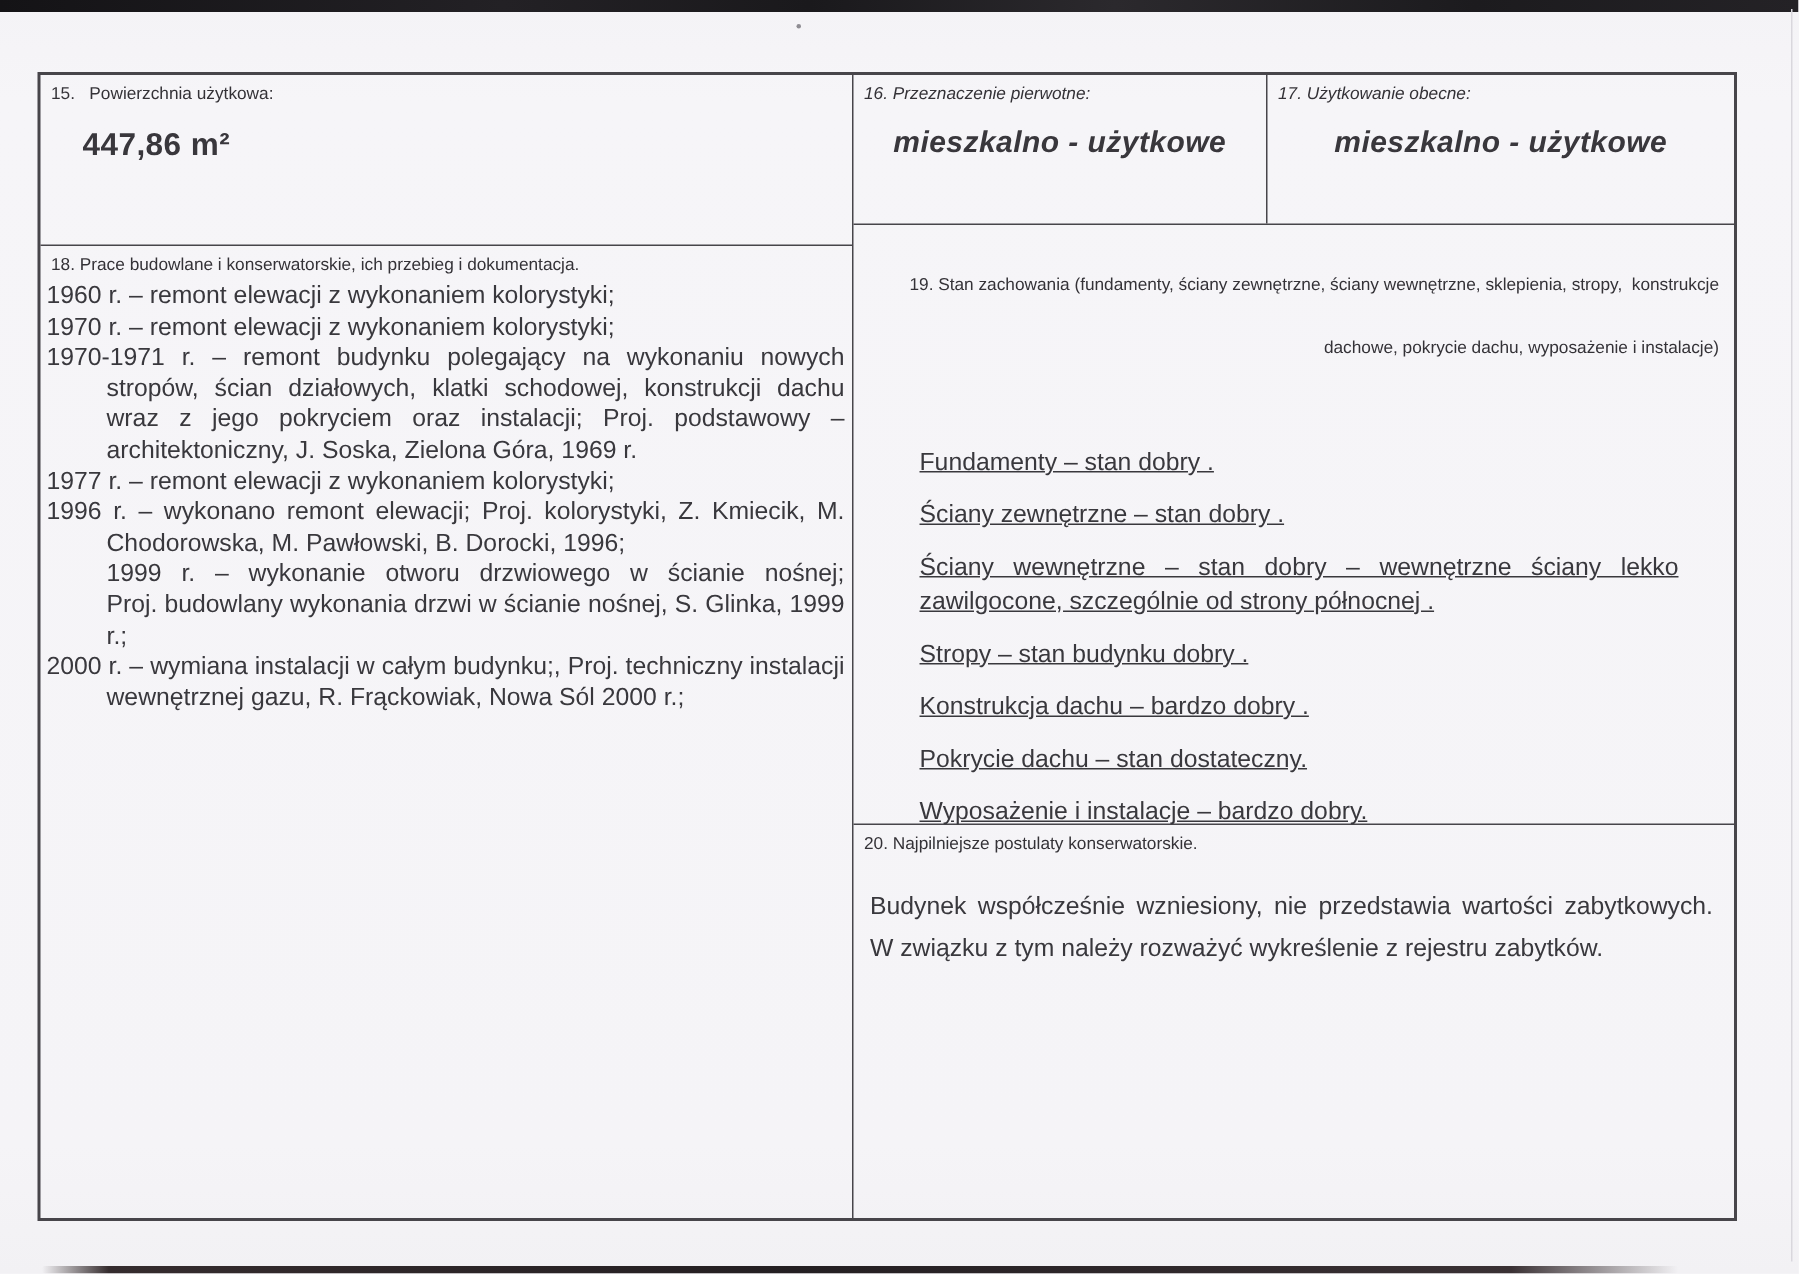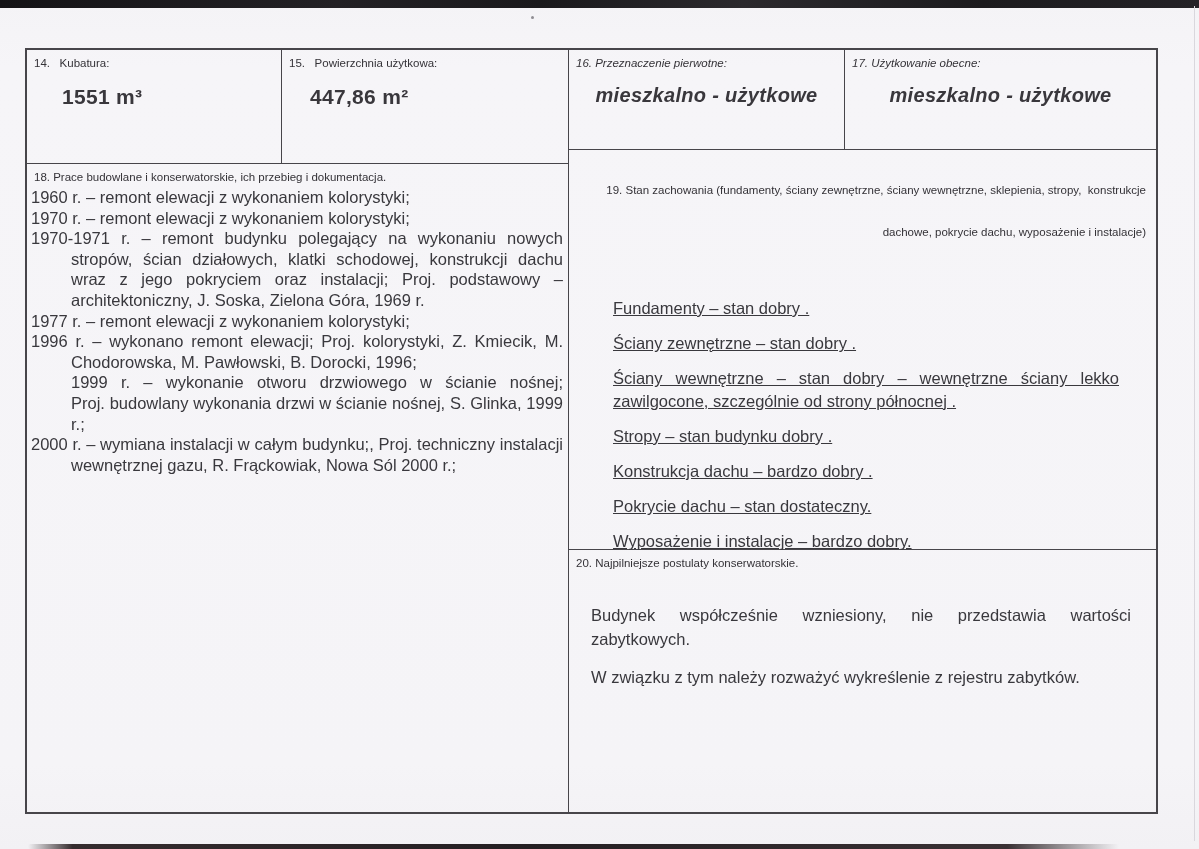--- a/index.html
+++ b/index.html
@@ -92,38 +92,34 @@
     text-align: justify;
   }
   .body-19 div { margin: 13px; text-decoration: underline; }
 
   .body-20 {
     padding: 19px 10px 0 7px;
     font-size: 16.5px; line-height: 23.5px;
     color: #39383d;
     text-align: justify;
   }
-  .body-20 p { margin: 15px; }
+  .body-20 p { margin: 4px; }
 </style>
 </head>
 <body>
 
 <div class="paper">
 
   <div class="scan-band-top"></div>
   <div class="speck" style="left:531px; top:16px;"></div>
 
   <div class="form-table">
 
     <div class="col-left">
       <div class="row row-topleft">
-        <div class="cell cell-14">
-          <div class="cell-label">14.&nbsp;&nbsp; Kubatura:</div>
-          <div class="big-value val-14">1551 m³</div>
-        </div>
         <div class="cell cell-15">
           <div class="cell-label">15.&nbsp;&nbsp; Powierzchnia użytkowa:</div>
           <div class="big-value val-15">447,86 m²</div>
         </div>
       </div>
 
       <div class="cell cell-18">
         <div class="cell-label">18. Prace budowlane i konserwatorskie, ich przebieg i dokumentacja.</div>
         <div class="body-18">
           <p class="hang">1960 r. – remont elewacji z wykonaniem kolorystyki;</p>

